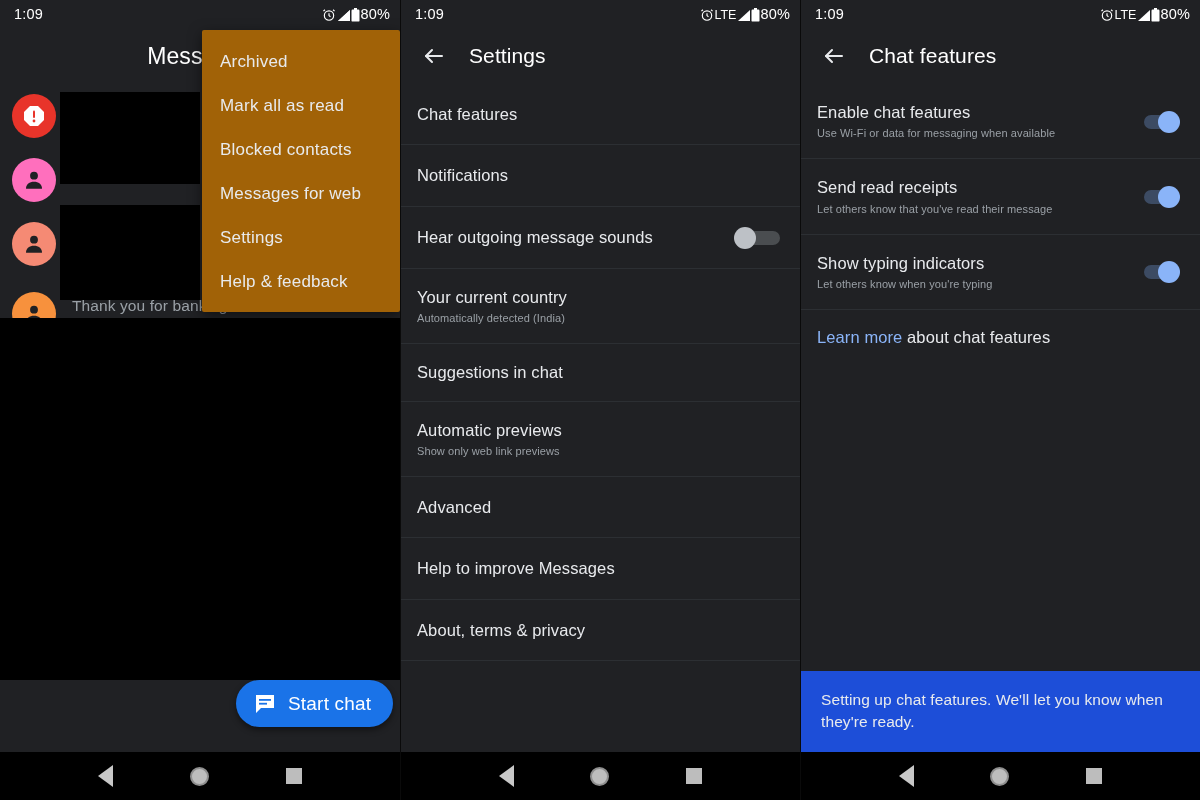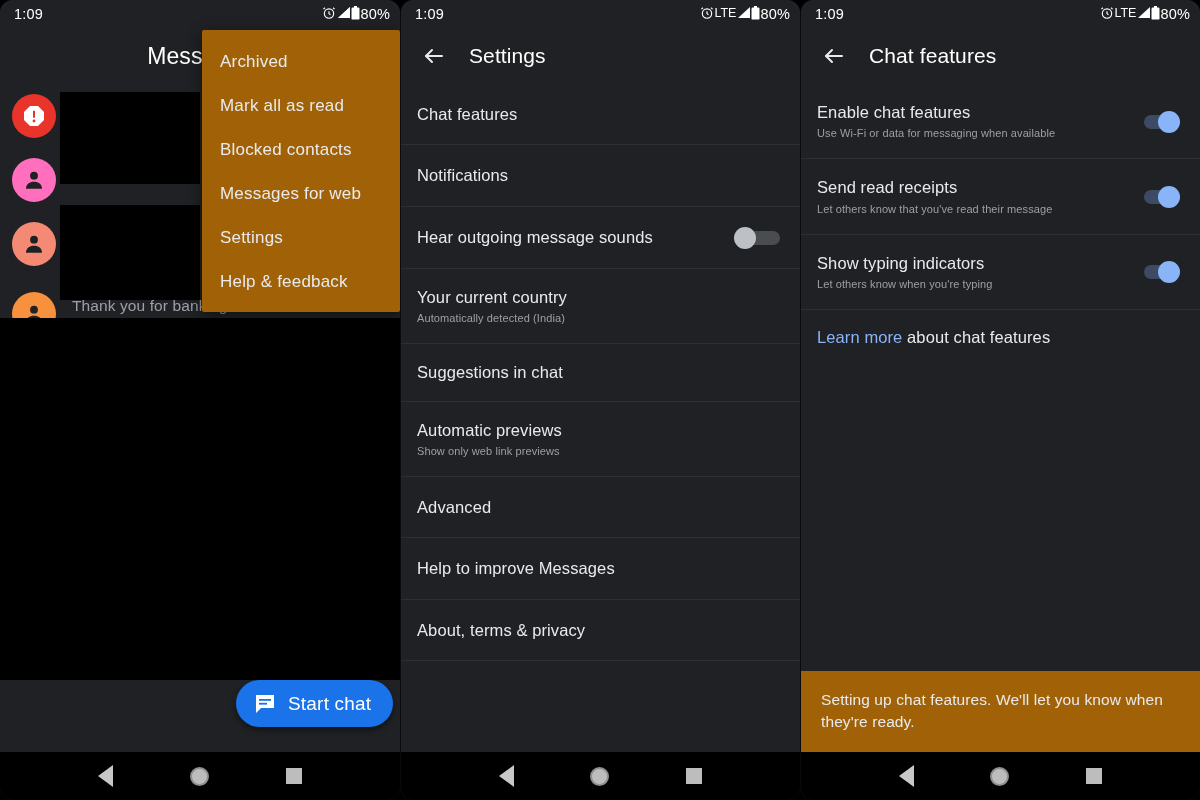--- a/index.html
+++ b/index.html
@@ -3,31 +3,31 @@
 <meta charset="utf-8">
 <style>
   * { margin:0; padding:0; box-sizing:border-box; }
   html,body{
     width:1200px; height:800px; overflow:hidden;
     background:#000;
     font-family:"Liberation Sans", sans-serif;
     -webkit-font-smoothing:antialiased;
   }
   .screens{ display:flex; width:1200px; height:800px; }
-  .phone{ width:400px; height:800px; position:relative; background:#202124; overflow:hidden;border-radius:13px; }
+  .phone{ width:400px; height:800px; position:relative; background:#202124; overflow:hidden; }
   .phone + .phone{ border-left:1px solid #0a0a0a; }
 
   
   .statusbar{
     height:28px; display:flex; align-items:center;
     padding:0 10px 0 14px; color:#fff; font-size:14.5px;
     background:#202124; position:relative; z-index:5;
   }
   .sb-time{ font-weight:400; letter-spacing:.2px; }
-  .sb-right{ margin-left:auto; display:flex; align-items:flex-start; font-size:12.5px; }
+  .sb-right{ margin-left:auto; display:flex; align-items:flex-end; font-size:12.5px; }
   .sb-right svg{ display:block; }
   .sb-batt{ font-size:14.5px; font-weight:400; letter-spacing:.2px; }
 
   
   .appbar{ height:56px; display:flex; align-items:center; padding:0 16px; color:#e8eaed; }
   .appbar .back{ width:34px; height:34px; display:flex; align-items:center; justify-content:center; margin-right:18px; flex:0 0 auto; }
   .appbar .title{ font-size:21px; font-weight:400; color:#fff; letter-spacing:.1px; }
   .appbar.center{ justify-content:center; }
   .appbar.center .title{ font-size:23px; }
 
@@ -56,21 +56,21 @@
   .toggle.off .track{ background:#4a4d50; right:0; }
   .toggle.off .thumb{ left:0; background:#bdc1c6; }
 
   
   .learnrow{ padding:18px 16px 16px; font-size:16.5px; color:#e8eaed; letter-spacing:.1px; }
   .learnrow .lnk{ color:#8ab4f8;margin-top:16px; }
 
   
   .banner{
     position:absolute; left:0; right:0; bottom:48px;
-    background:#a16207; color:#e8eaed;
+    background:#1d4ed8; color:#e8eaed;
     padding:18px 20px 20px 20px; font-size:15.5px; line-height:1.38; letter-spacing:.1px;
   }
 
   
   .navbar{
     position:absolute; left:0; right:0; bottom:0; height:48px; background:#000;
     display:flex; align-items:center; justify-content:space-around; padding:0 60px;
     z-index:8;
   }
   .navbar .n-back{

